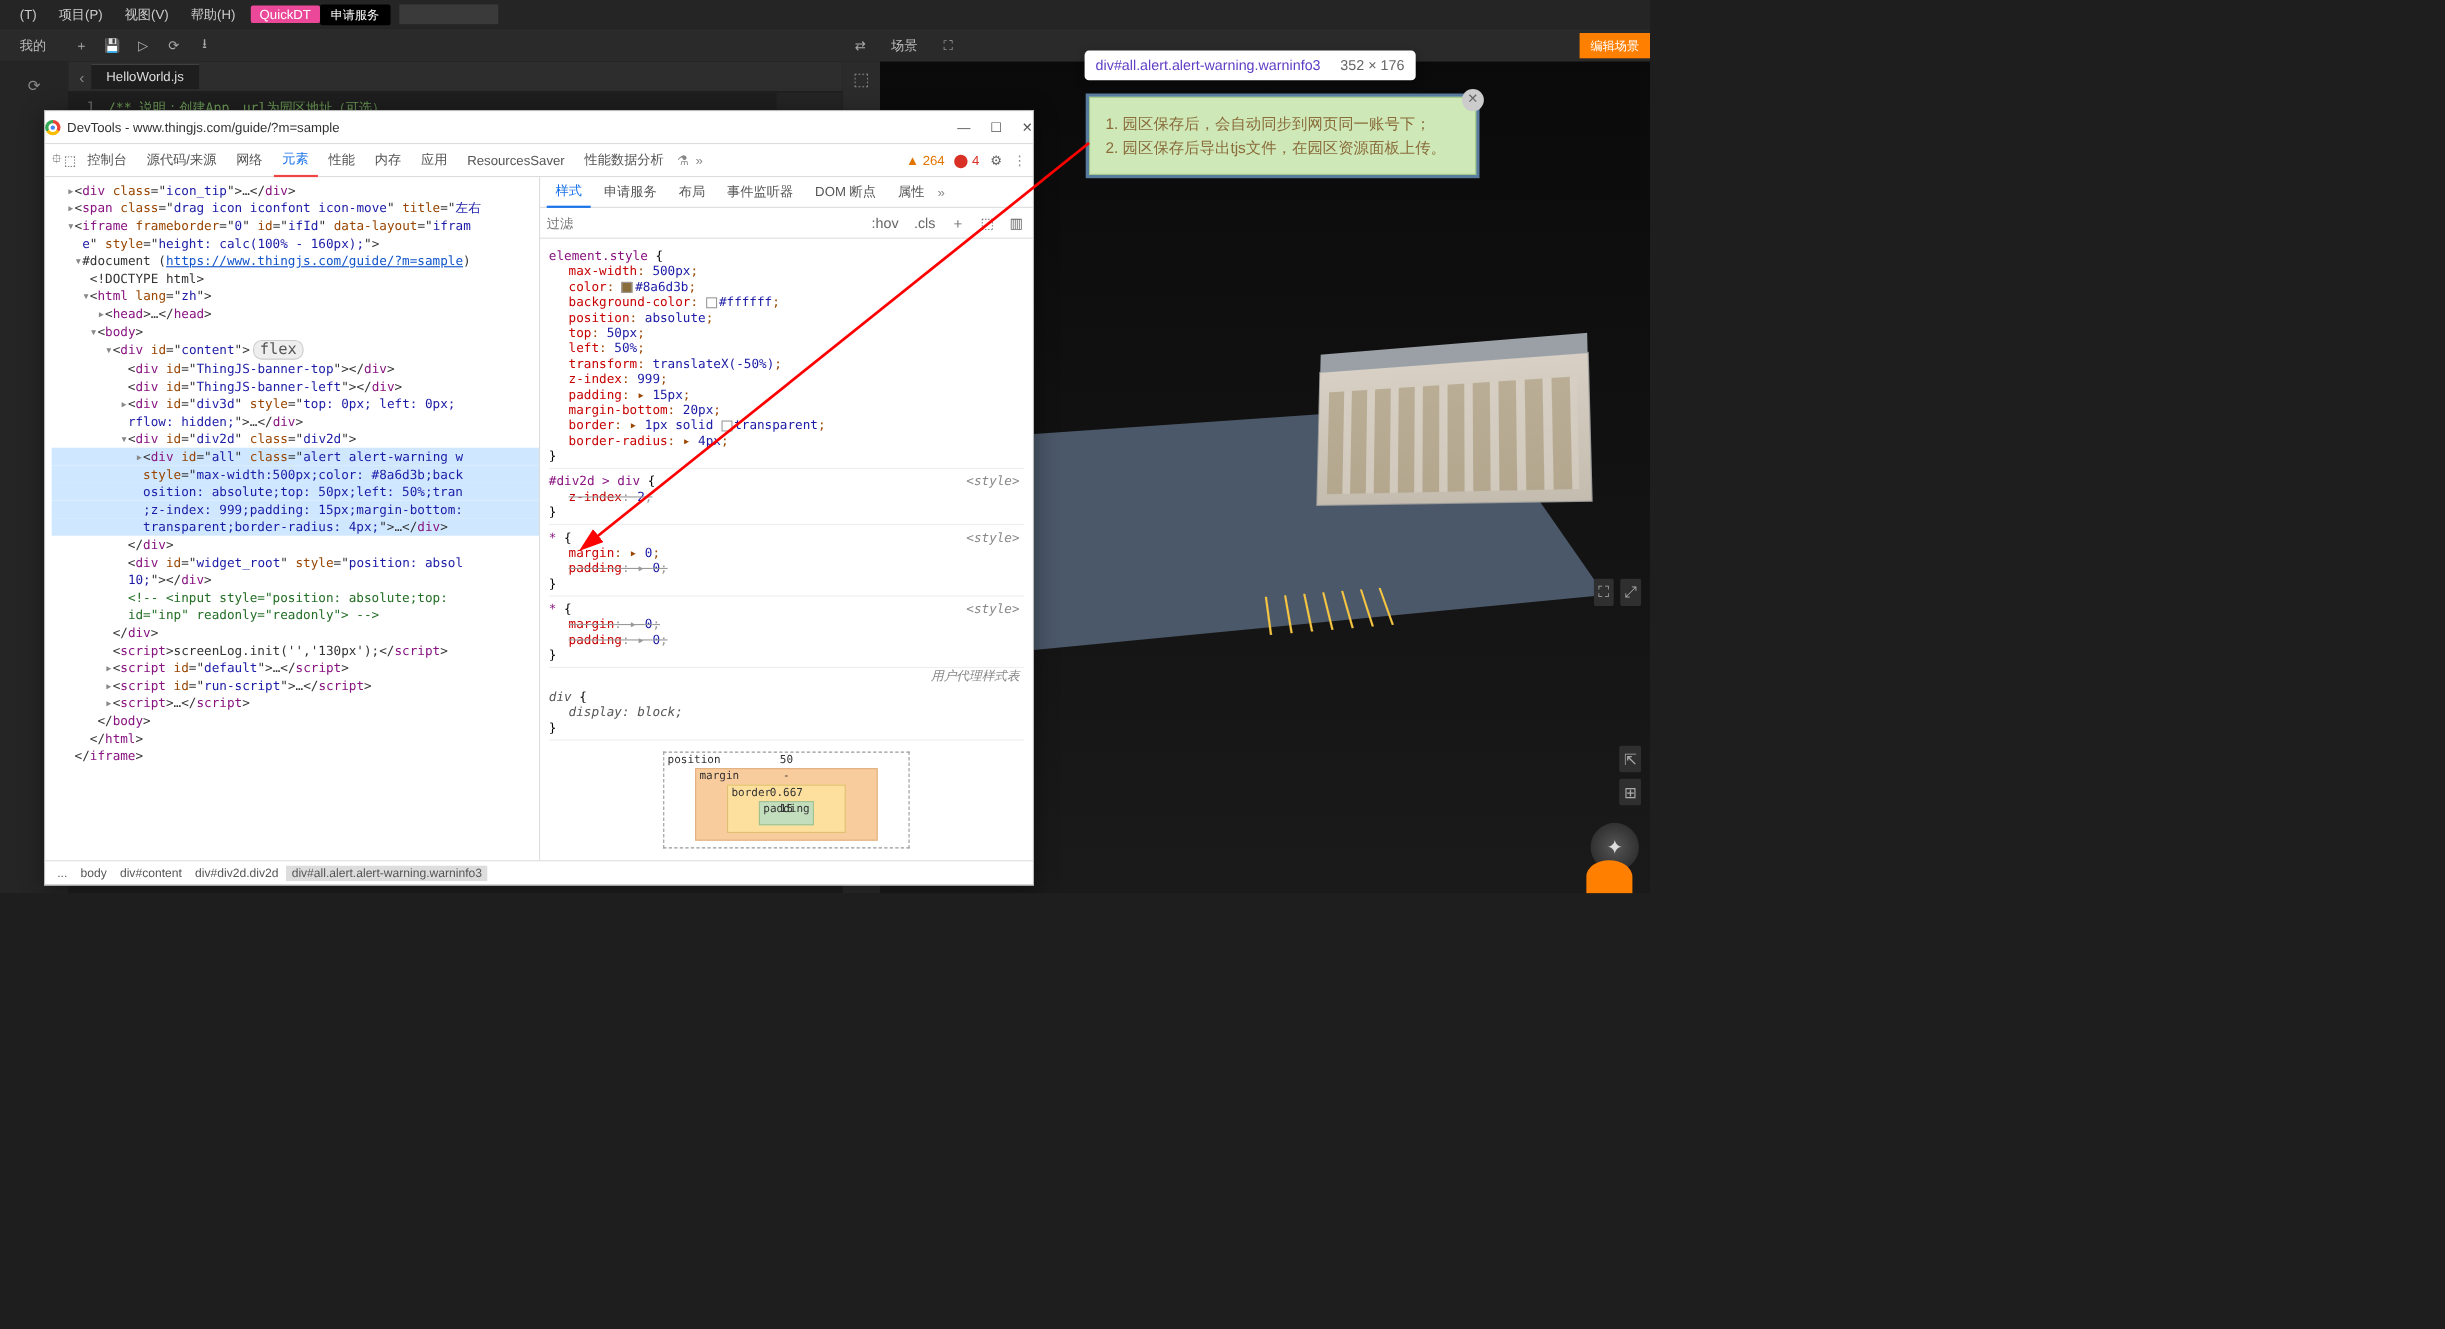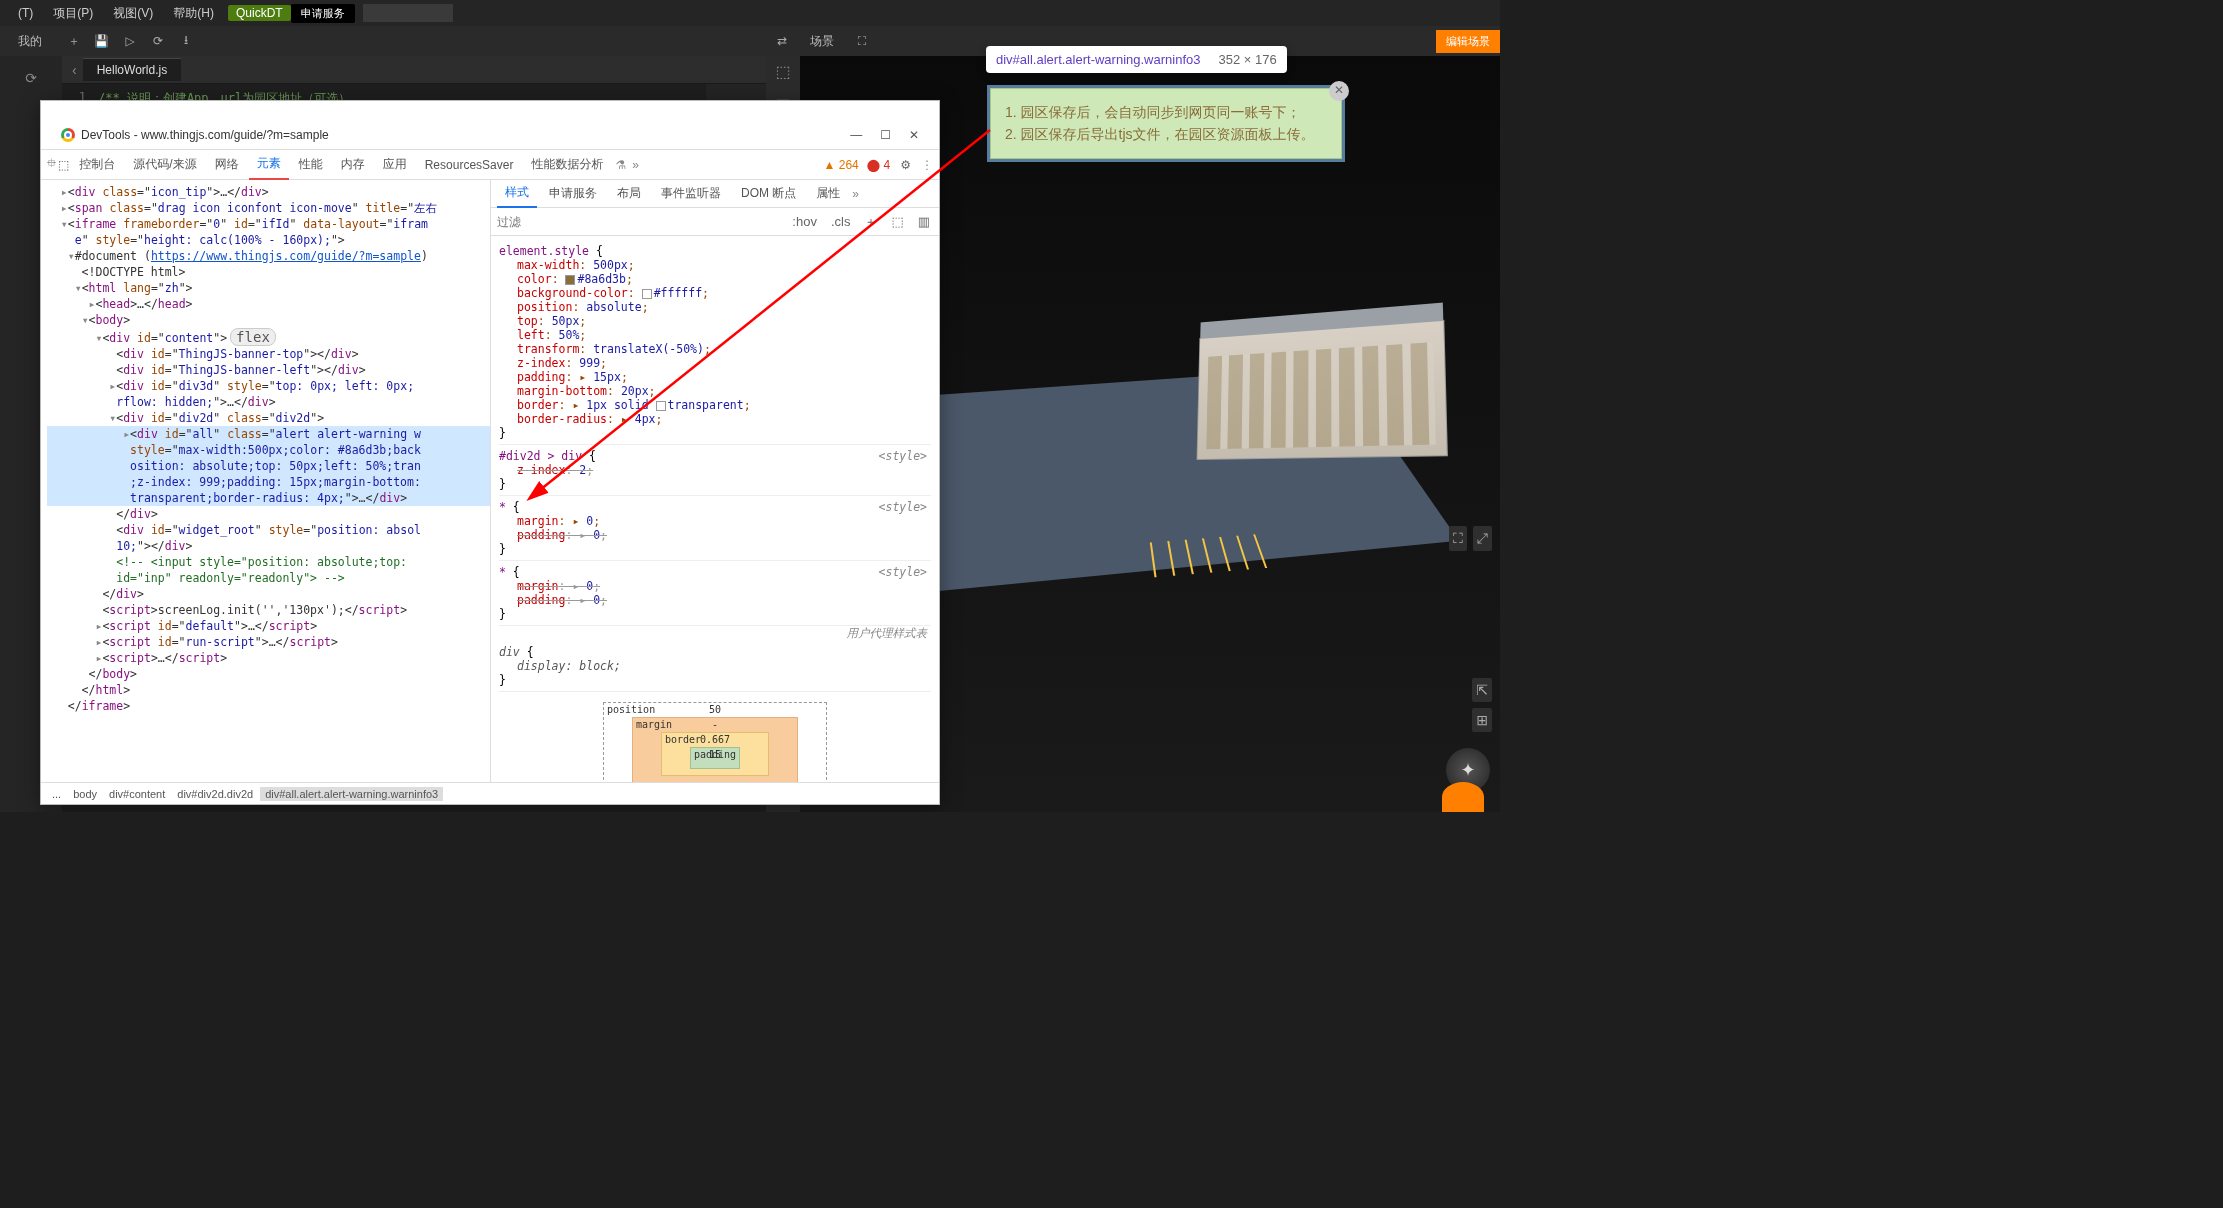--- a/index.html
+++ b/index.html
@@ -1,21 +1,21 @@
 <!DOCTYPE html>
 <html><head>
 <meta charset="utf-8">
 <style>
 * { margin: 0; padding: 0; box-sizing: border-box; }
 body { font-family: "Microsoft YaHei", Arial, sans-serif; background: #1e1e1e; width: 1500px; height: 812px; overflow: hidden; position: relative; }
 
 
 .topbar { background: #252525; height: 26px; display: flex; align-items: center; padding: 0 8px; color: #ccc; font-size: 12px; }
 .topbar .menu-item { padding: 0 10px; cursor: pointer; }
-.topbar .quickdt { background: #4d7c0f; color: #fff; padding: 1px 8px; border-radius: 2px; margin-left: 4px; }
+.topbar .quickdt { background: #ec4899; color: #fff; padding: 1px 8px; border-radius: 2px; margin-left: 4px; }
 .topbar .title { flex: 1; text-align: center; color: #aaa; }
 .topbar .apply-btn { background: #000000; color: #fff; padding: 2px 10px; border-radius: 2px; font-size: 11px; }
 .topbar .avatar-area { width: 90px; height: 18px; background: #3a3a3a; margin-left: 8px; }
 
 
 .toolbar2 { background: #2a2a2a; height: 30px; display: flex; align-items: center; color: #bbb; font-size: 12px; }
 .toolbar2 .my { padding: 0 18px; }
 .toolbar2 .icon-btn { width: 28px; height: 28px; display: flex; align-items: center; justify-content: center; cursor: pointer; color: #aaa; }
 .toolbar2 .spacer { flex: 1; }
 .toolbar2 .scene-label { padding: 0 14px; }
@@ -59,21 +59,21 @@
 
 
 .warn-box { position: absolute; top: 88px; left: 990px; width: 352px; background: #cfe8b8; border: 1px solid #a4c98a; color: #8a6d3b; font-size: 14px; padding: 12px 14px; z-index: 40; line-height: 1.6; box-shadow: 0 0 0 3px rgba(140,200,255,0.6); }
 .warn-box .close-x { position: absolute; right: -8px; top: -8px; width: 20px; height: 20px; border-radius: 50%; background: #ccc; color: #666; display: flex; align-items: center; justify-content: center; font-size: 12px; }
 
 
 .arrow-svg { position: absolute; top: 100px; left: 370px; z-index: 60; pointer-events: none; }
 
 
 .devtools { position: absolute; top: 100px; left: 40px; width: 900px; height: 705px; background: #fff; border: 1px solid #bbb; box-shadow: 0 4px 20px rgba(0,0,0,.4); display: flex; flex-direction: column; font-size: 12px; z-index: 30; }
-.dt-title { height: 30px; display: flex; align-items: center; padding: 0 20px; border-bottom: 1px solid #ddd; color: #333; margin-top: 19px; }
+.dt-title { height: 30px; display: flex; align-items: center; padding: 0 0; border-bottom: 1px solid #ddd; color: #333; }
 .dt-title .chrome-icon { width: 14px; height: 14px; border-radius: 50%; background: conic-gradient(#ea4335 0 120deg, #fbbc05 120deg 240deg, #34a853 240deg 360deg); margin-right: 6px; position: relative; }
 .dt-title .chrome-icon::after { content: ""; position: absolute; inset: 3px; border-radius: 50%; background: #4285f4; border: 2px solid #fff; }
 .dt-title .win-btns { margin-left: auto; display: flex; gap: 18px; color: #555; }
 
 .dt-tabs { height: 30px; display: flex; align-items: center; border-bottom: 1px solid #ddd; padding: 0 6px; gap: 2px; color: #555; }
 .dt-tabs .t { padding: 6px 8px; cursor: pointer; }
 .dt-tabs .t.active { color: #1a73e8; border-bottom: 2px solid #ef4444; }
 .dt-tabs .warn-b { color: #e37400; margin-left: auto; }
 .dt-tabs .err-b { color: #d93025; margin-left: 6px; }
 .dt-tabs .gear { margin: 0 8px; color: #666; }

